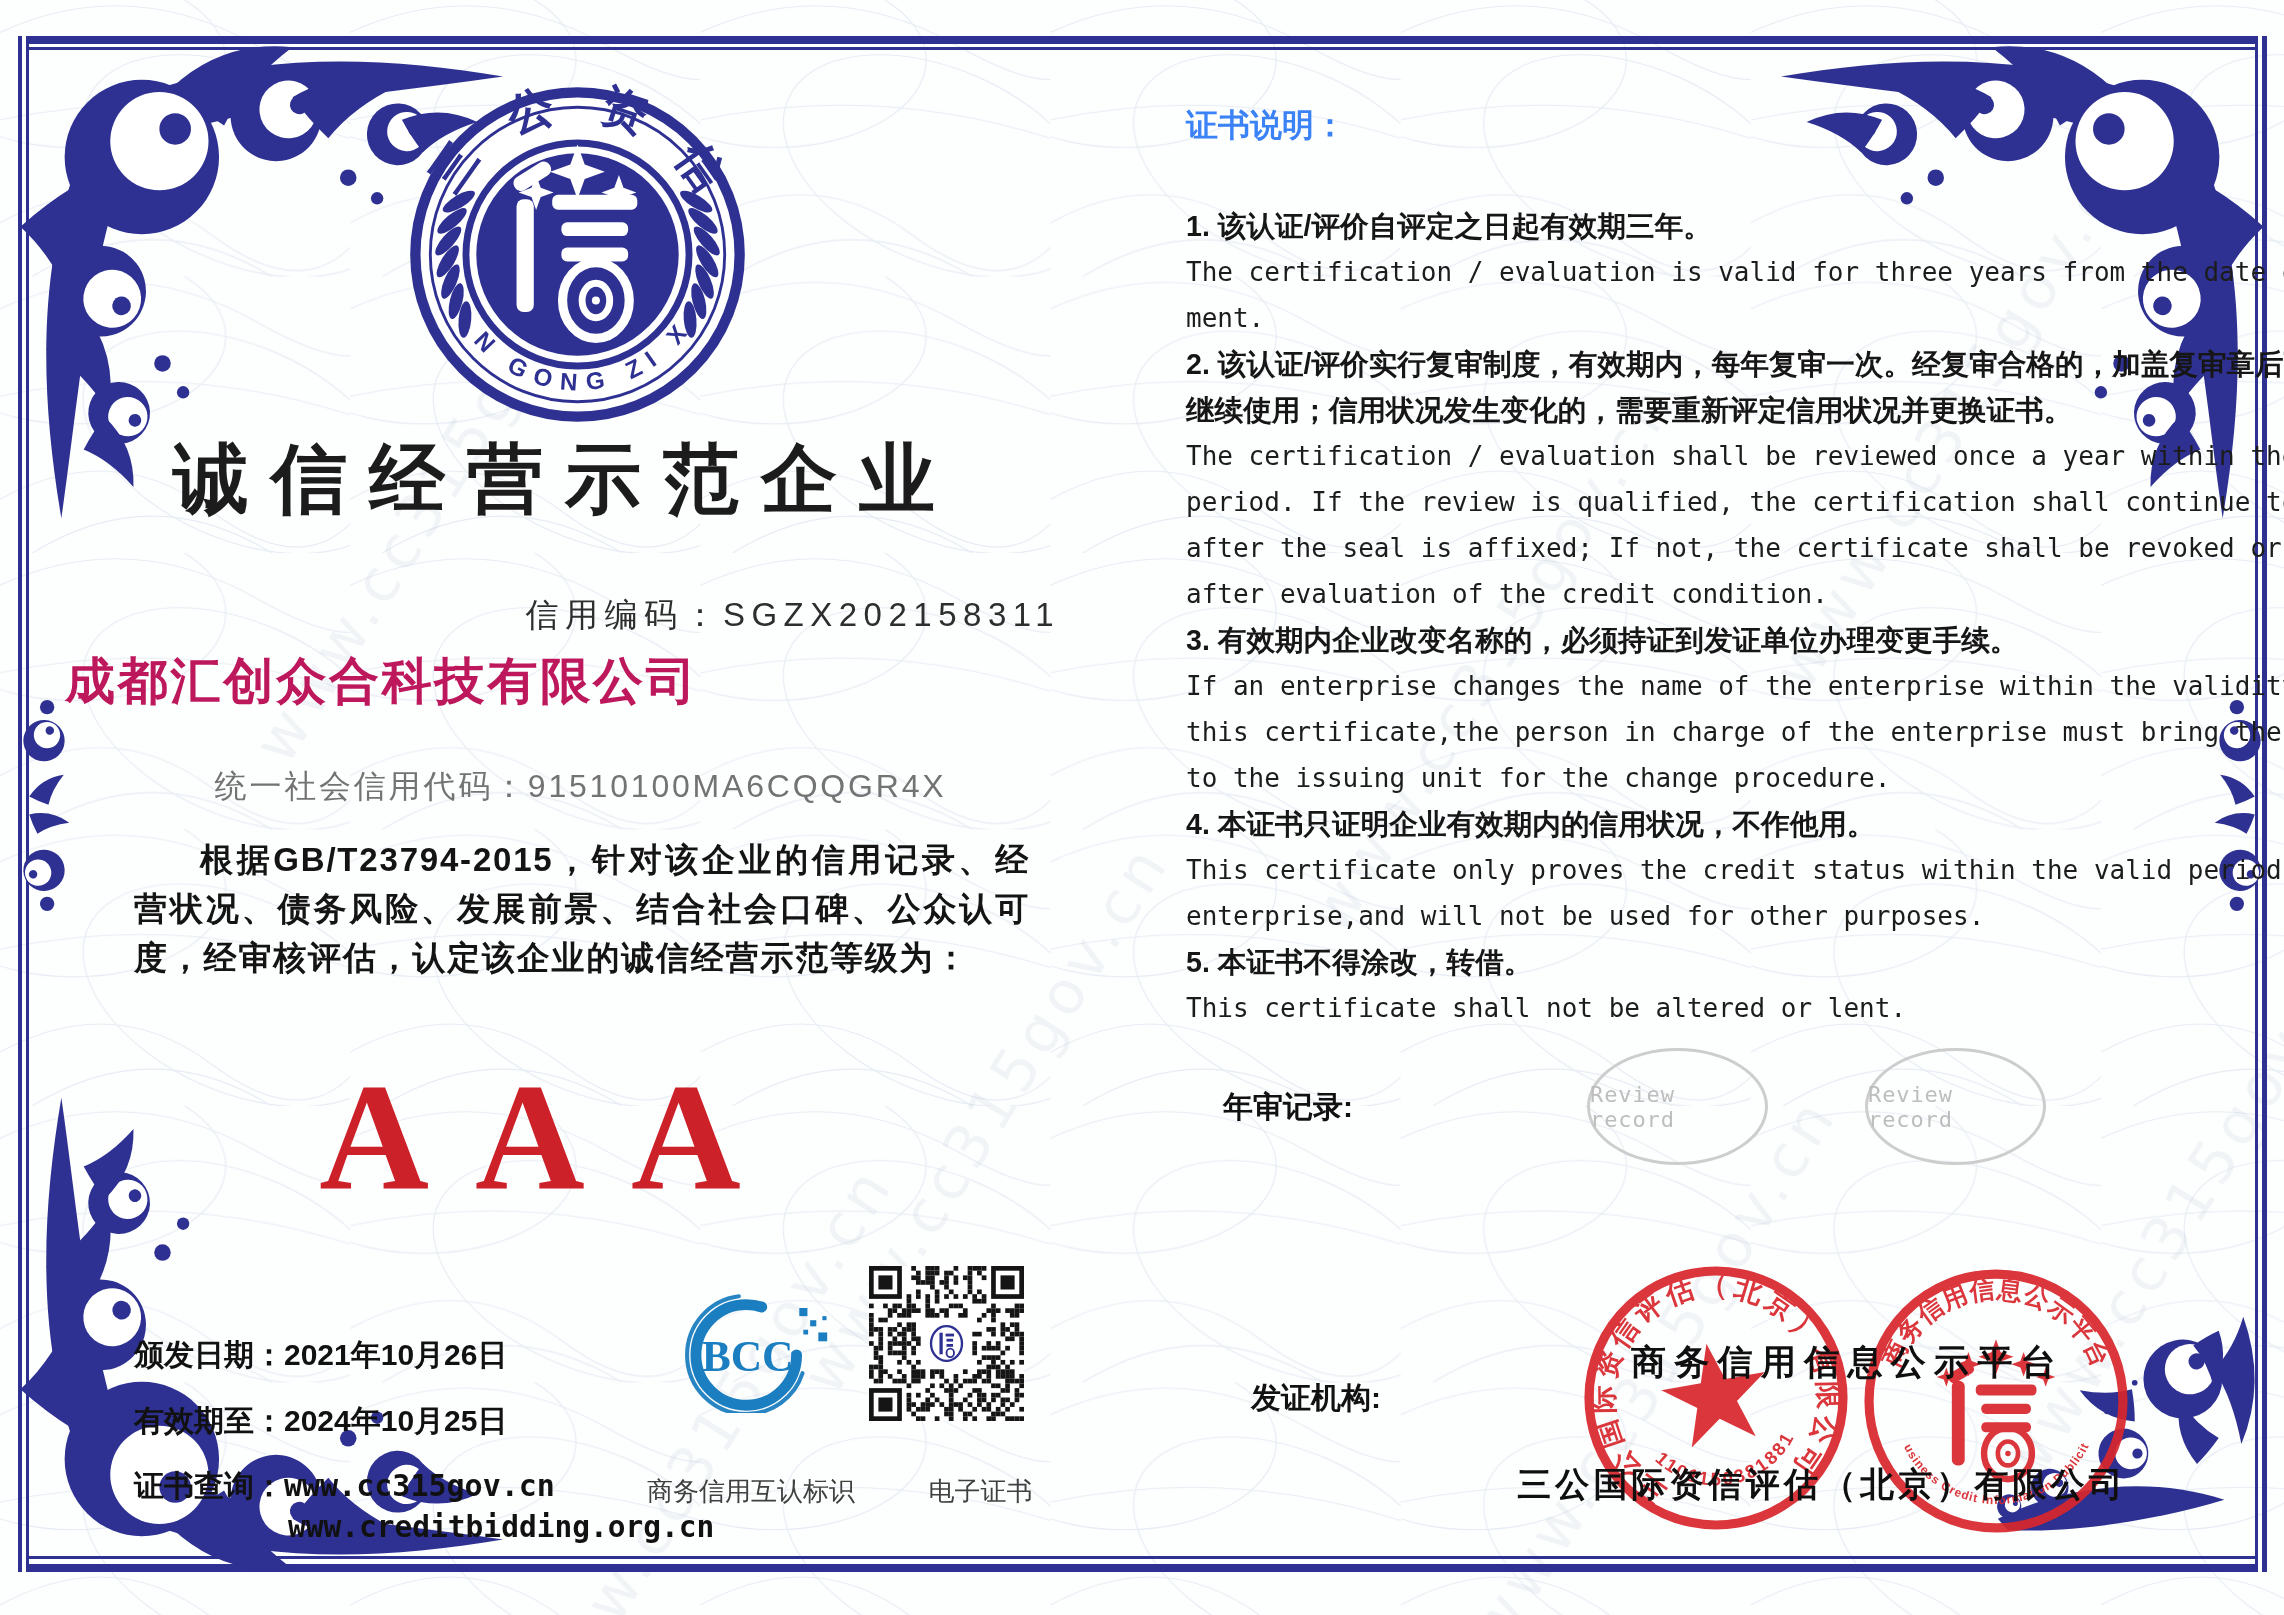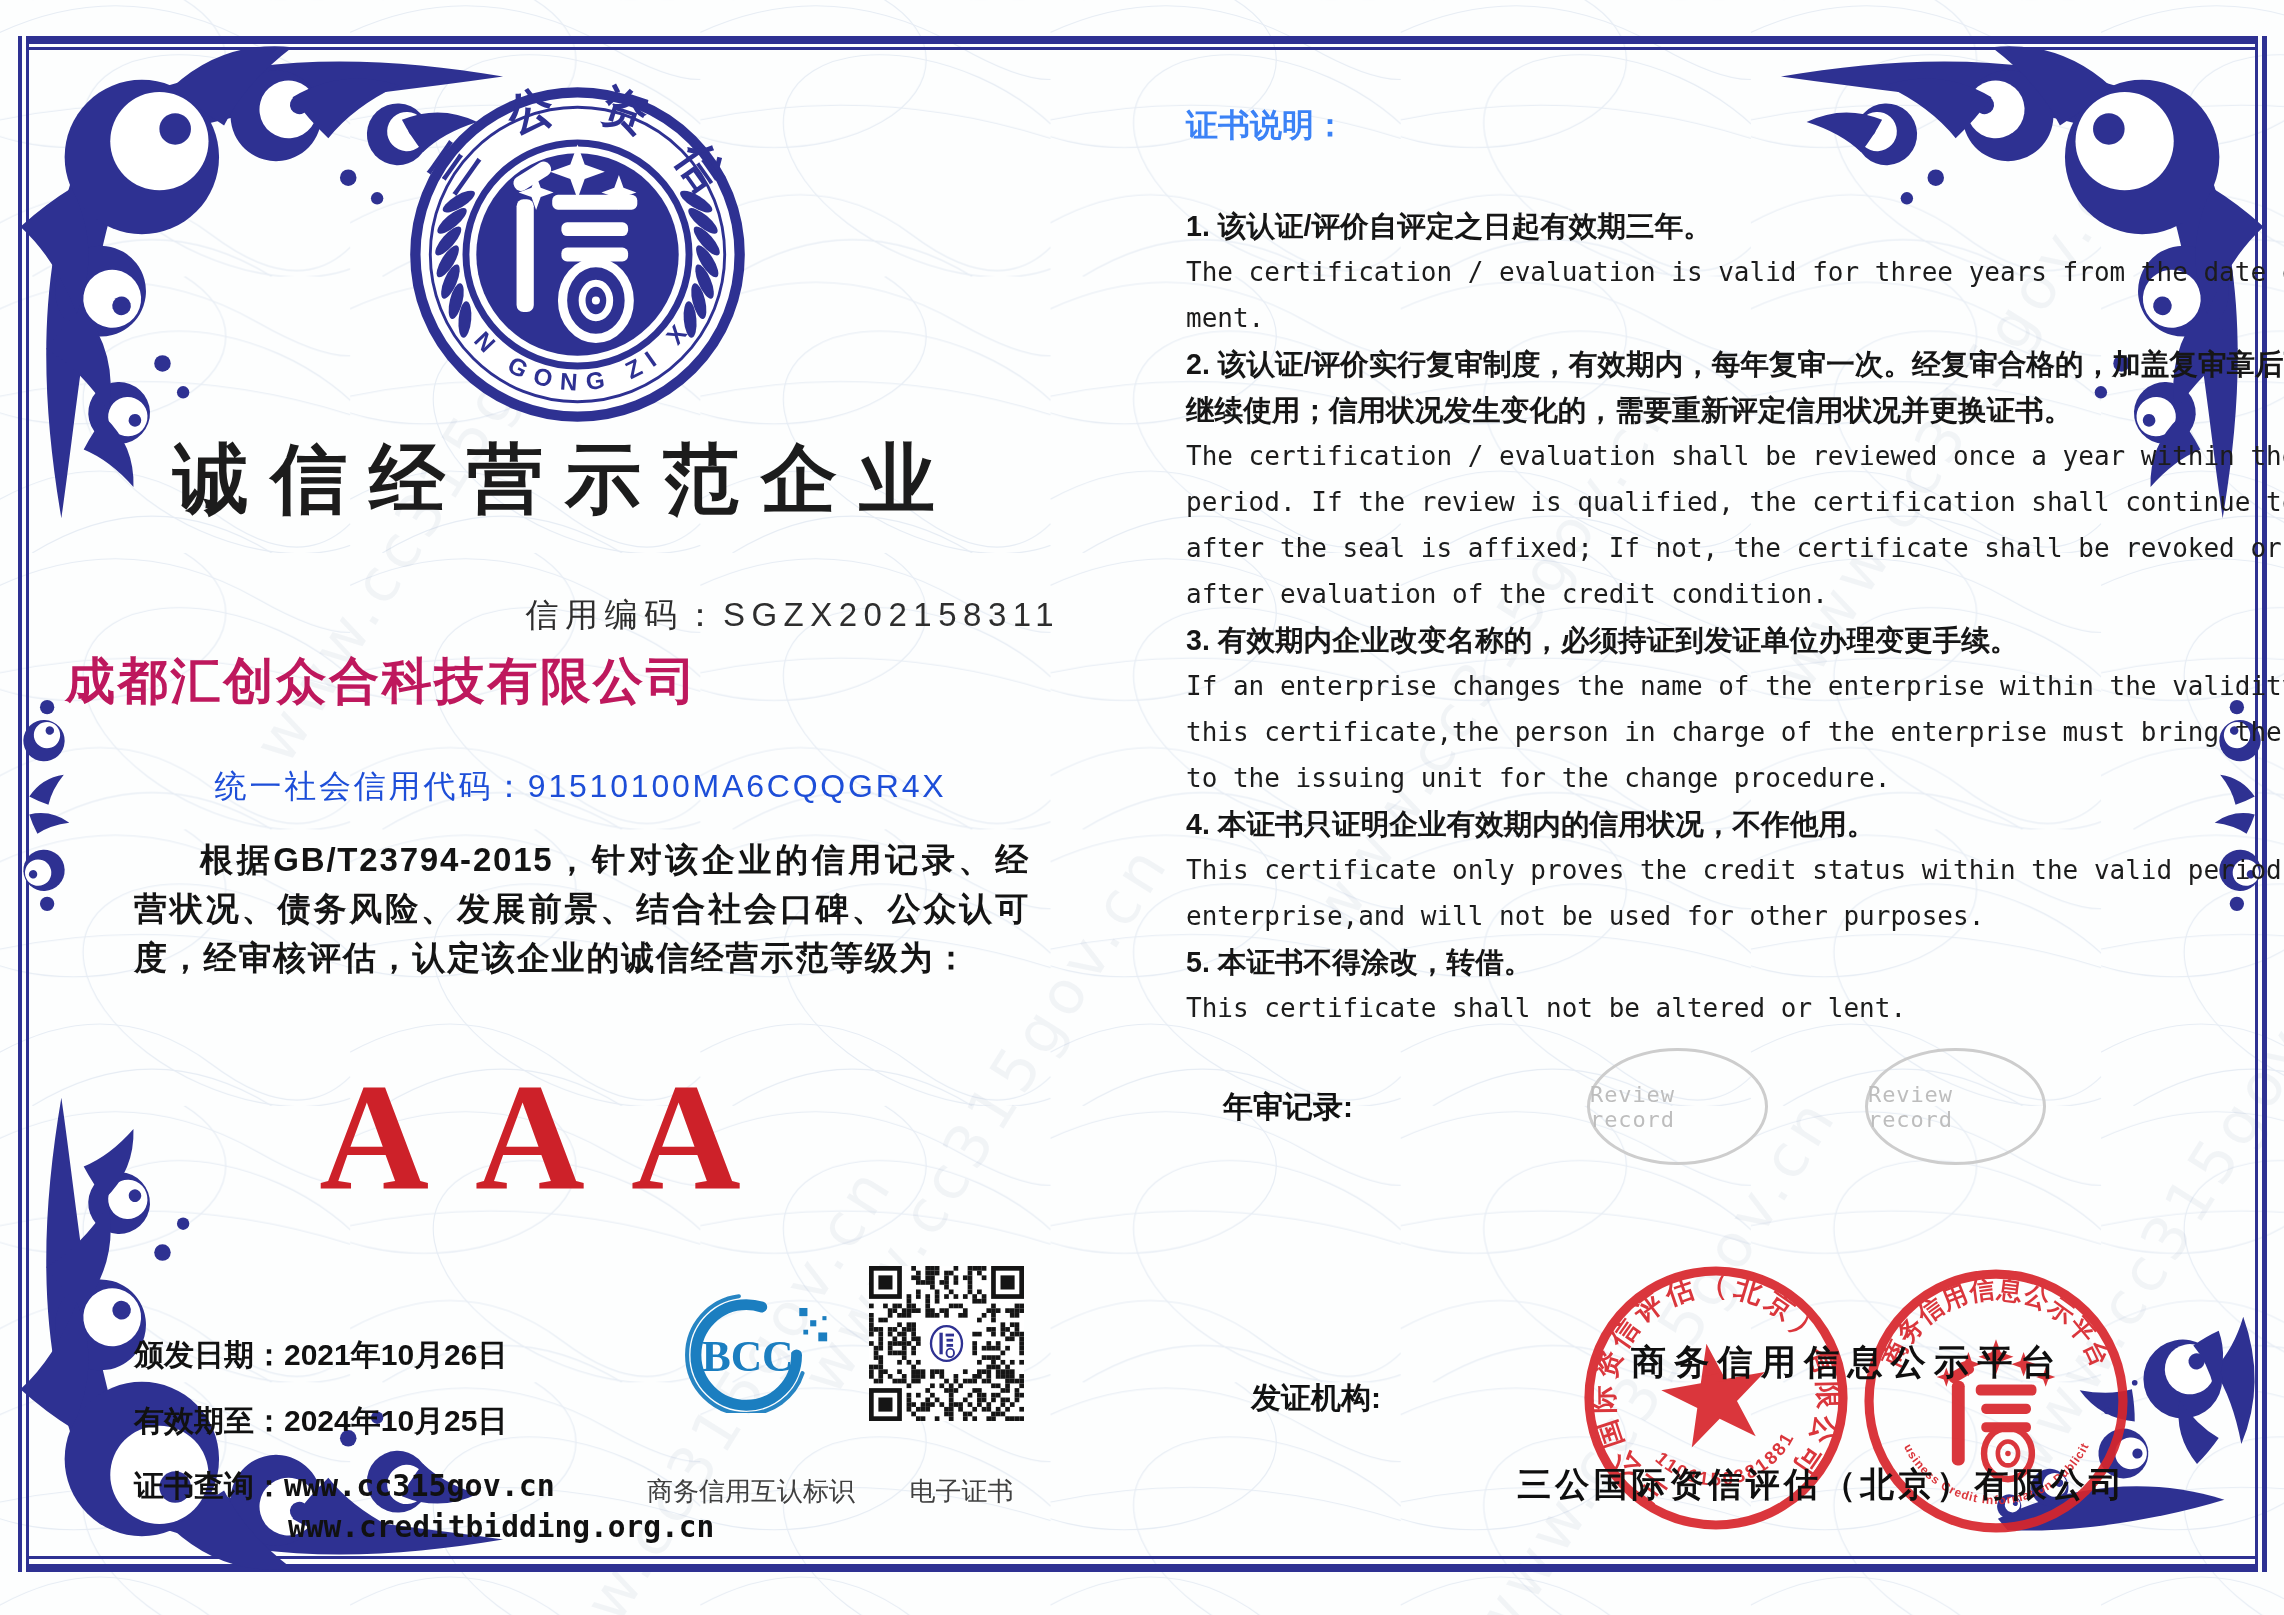--- a/index.html
+++ b/index.html
@@ -27,34 +27,34 @@
   .orn.mr{transform:scaleX(-1);}
   
   .title{position:absolute;left:92px;top:429px;width:968px;text-align:center;z-index:3;
     font-family:"Liberation Serif","DejaVu Serif",serif;font-size:76px;font-weight:bold;
     color:#1c1c1c;letter-spacing:22px;transform:translateX(-11px);white-space:nowrap;}
   .credit-code{position:absolute;left:92px;top:593px;width:968px;text-align:right;z-index:3;
     font-size:33px;font-weight:500;color:#2e2e2e;letter-spacing:6.5px;white-space:nowrap;}
   .company{position:absolute;left:65px;top:648px;width:1023px;text-align:left;z-index:3;
     font-size:50px;font-weight:bold;color:#be185d;letter-spacing:2.8px;white-space:nowrap;}
   .uscc{position:absolute;left:92px;top:765px;width:977px;text-align:center;z-index:3;
-    font-size:32px;font-weight:500;color:#1d4ed8;letter-spacing:2.8px;white-space:nowrap;}
+    font-size:32px;font-weight:500;color:#737373;letter-spacing:2.8px;white-space:nowrap;}
   .statement{position:absolute;left:134px;top:835px;width:896px;z-index:3;
     font-size:33px;line-height:49px;font-weight:600;color:#141414;text-align:justify;
     text-indent:2em;letter-spacing:1.8px;}
   .grade{position:absolute;left:92px;top:1050px;width:968px;text-align:center;z-index:3;
     font-family:"Liberation Serif","DejaVu Serif",serif;font-size:152px;font-weight:bold;
     color:#cd2129;letter-spacing:46px;transform:translateX(-23px);}
   .frow{position:absolute;left:134px;z-index:3;font-size:30px;font-weight:bold;color:#111;white-space:nowrap;margin-top:36px;}
   .frow .mono{font-family:"DejaVu Sans Mono","Liberation Mono",monospace;font-weight:bold;}
   .frow1{top:1299px;} .frow2{top:1365px;} .frow3{top:1430px;}
   .frow4{top:1474px;left:288px;font-family:"DejaVu Sans Mono","Liberation Mono",monospace;font-size:29.5px;}
   .mark-label{position:absolute;z-index:3;font-size:26px;color:#404040;text-align:center;white-space:nowrap;}
   .bcc-label{left:645px;top:1474px;width:212px;}
-  .eqr-label{left:883px;top:1474px;width:157px;}
+  .eqr-label{left:902px;top:1474px;width:157px;}
   
   .notes-heading{position:absolute;left:1186px;top:104px;z-index:3;font-size:32px;font-weight:bold;color:#3b82f6;}
   .notes{position:absolute;left:1186px;top:203px;width:1060px;z-index:3;}
   .nl{display:block;height:46px;line-height:46px;white-space:nowrap;}
   .nl.cn{font-size:28.6px;font-weight:600;color:#161616;}
   .nl.en{font-size:26px;font-family:"DejaVu Sans Mono","Liberation Mono",monospace;color:#1c1c1c;}
   .review-label{position:absolute;left:1223px;top:1087px;z-index:3;font-size:30px;font-weight:600;color:#111;}
   .oval{position:absolute;z-index:3;width:175px;height:111px;border:3.2px solid #cdcdcd;border-radius:50%;
     display:flex;align-items:center;justify-content:center;color:#bdbdbd;
     font-family:"DejaVu Sans Mono","Liberation Mono",monospace;font-size:22px;letter-spacing:0.9px;}

